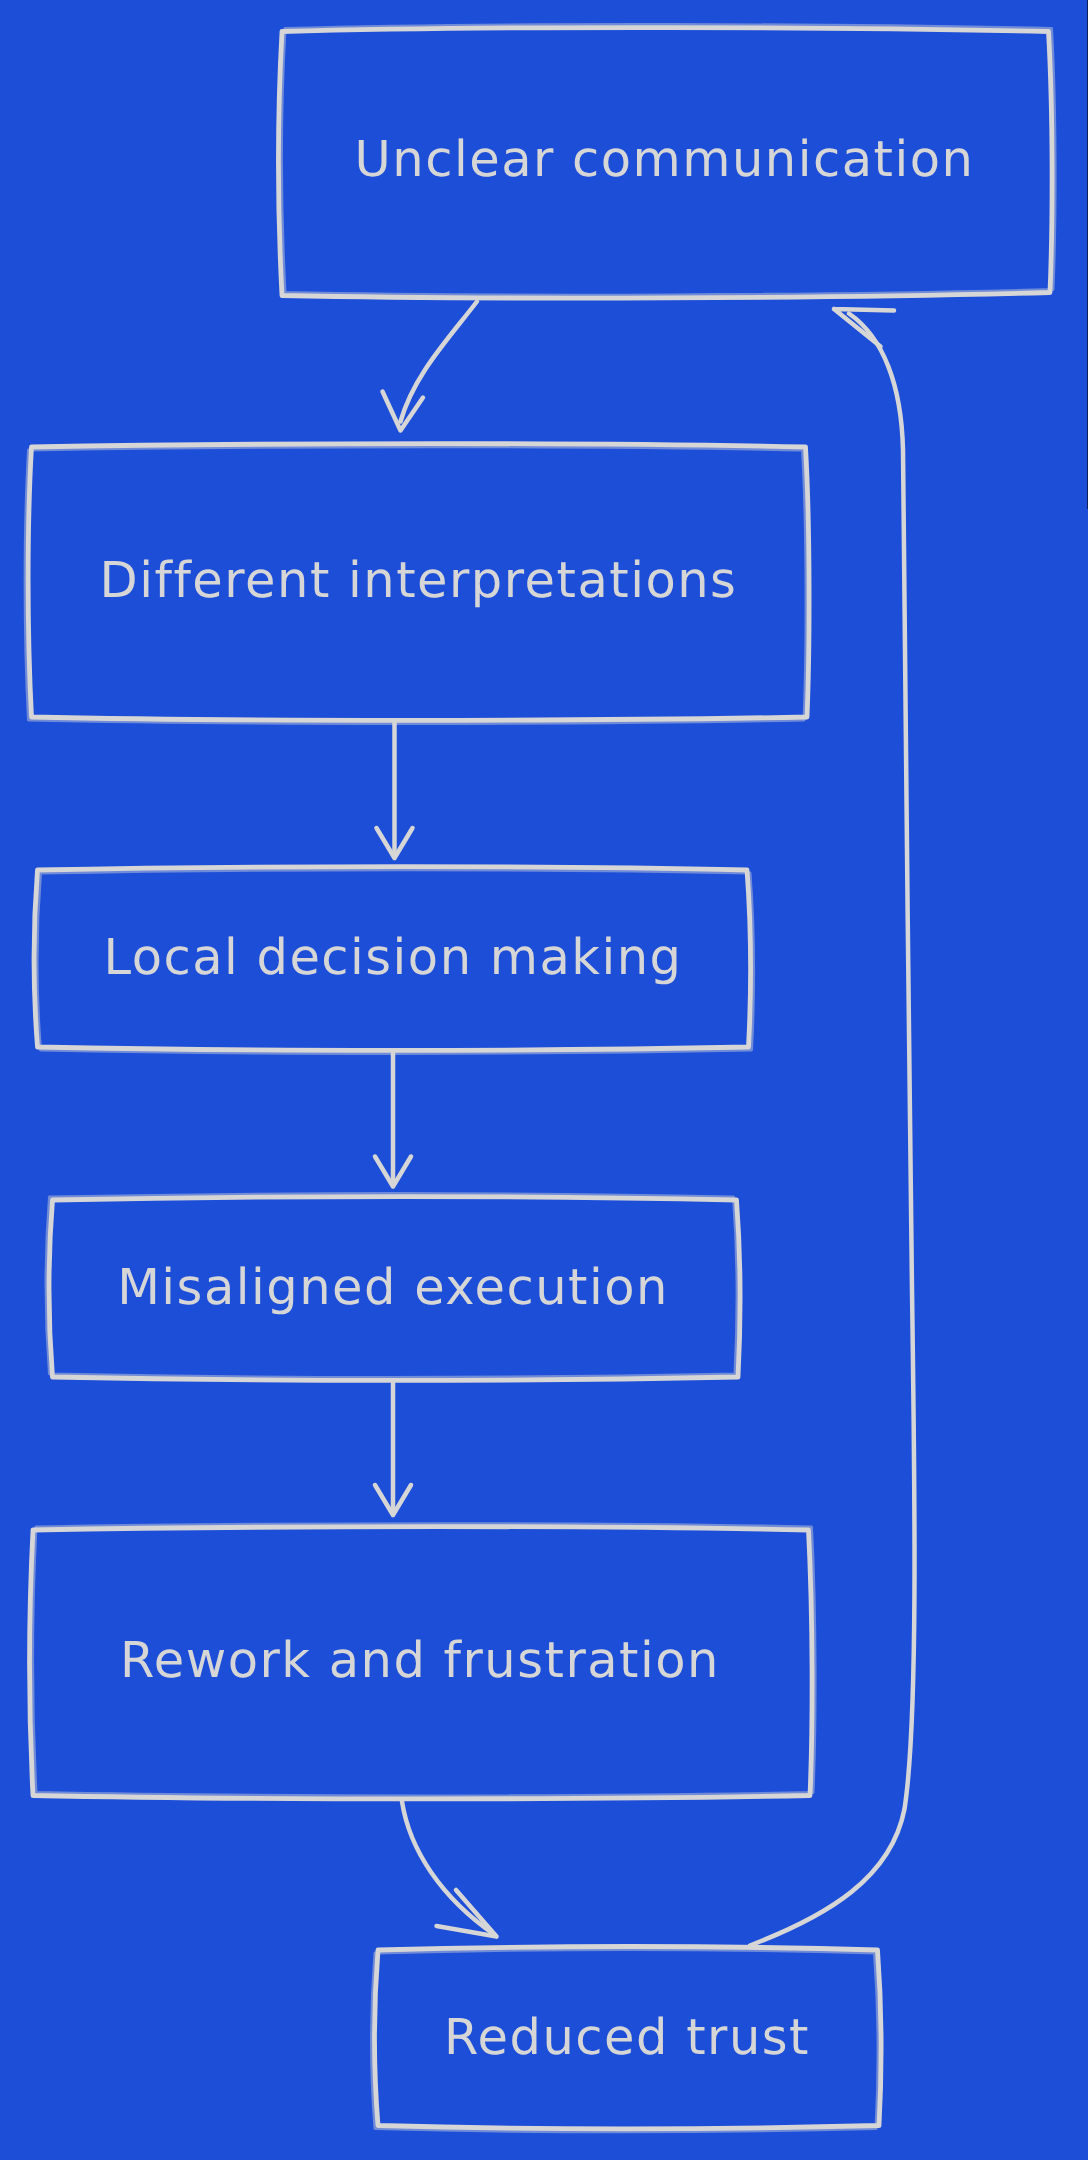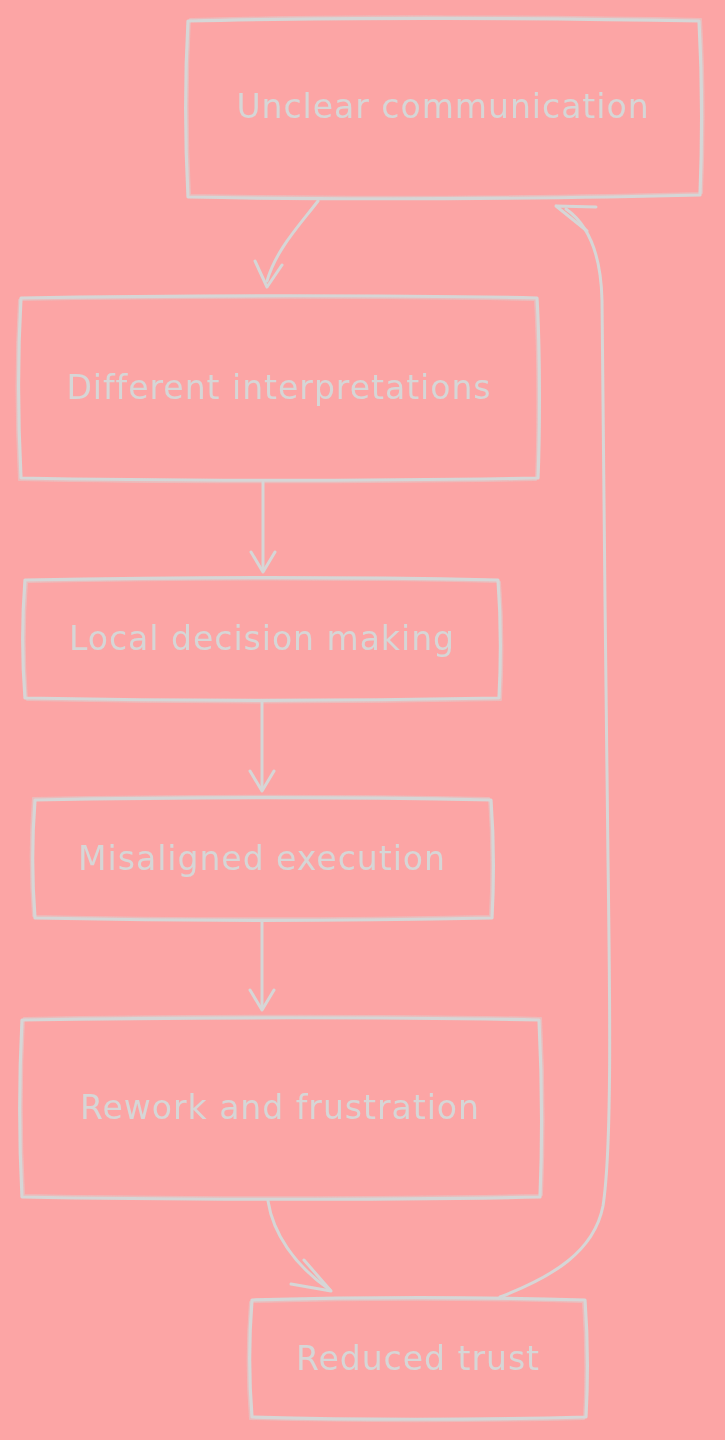--- a/index.html
+++ b/index.html
@@ -8,21 +8,21 @@
     background: #000000;
     width: 725px;
     height: 1440px;
     overflow: hidden;
     font-family: "DejaVu Sans", sans-serif;
   }
   .canvas-wrap {
     position: relative;
     width: 725px;
     height: 1440px;
-    background: #fca5a5;
+    background: #1d4ed8;
   }
   svg text {
     font-family: "DejaVu Sans", sans-serif;
     font-size: 33px;
     letter-spacing: 1px;
     fill: #d6d6d6;
   }
   .sketch {
     fill: none;
     stroke: #d6d6d6;

